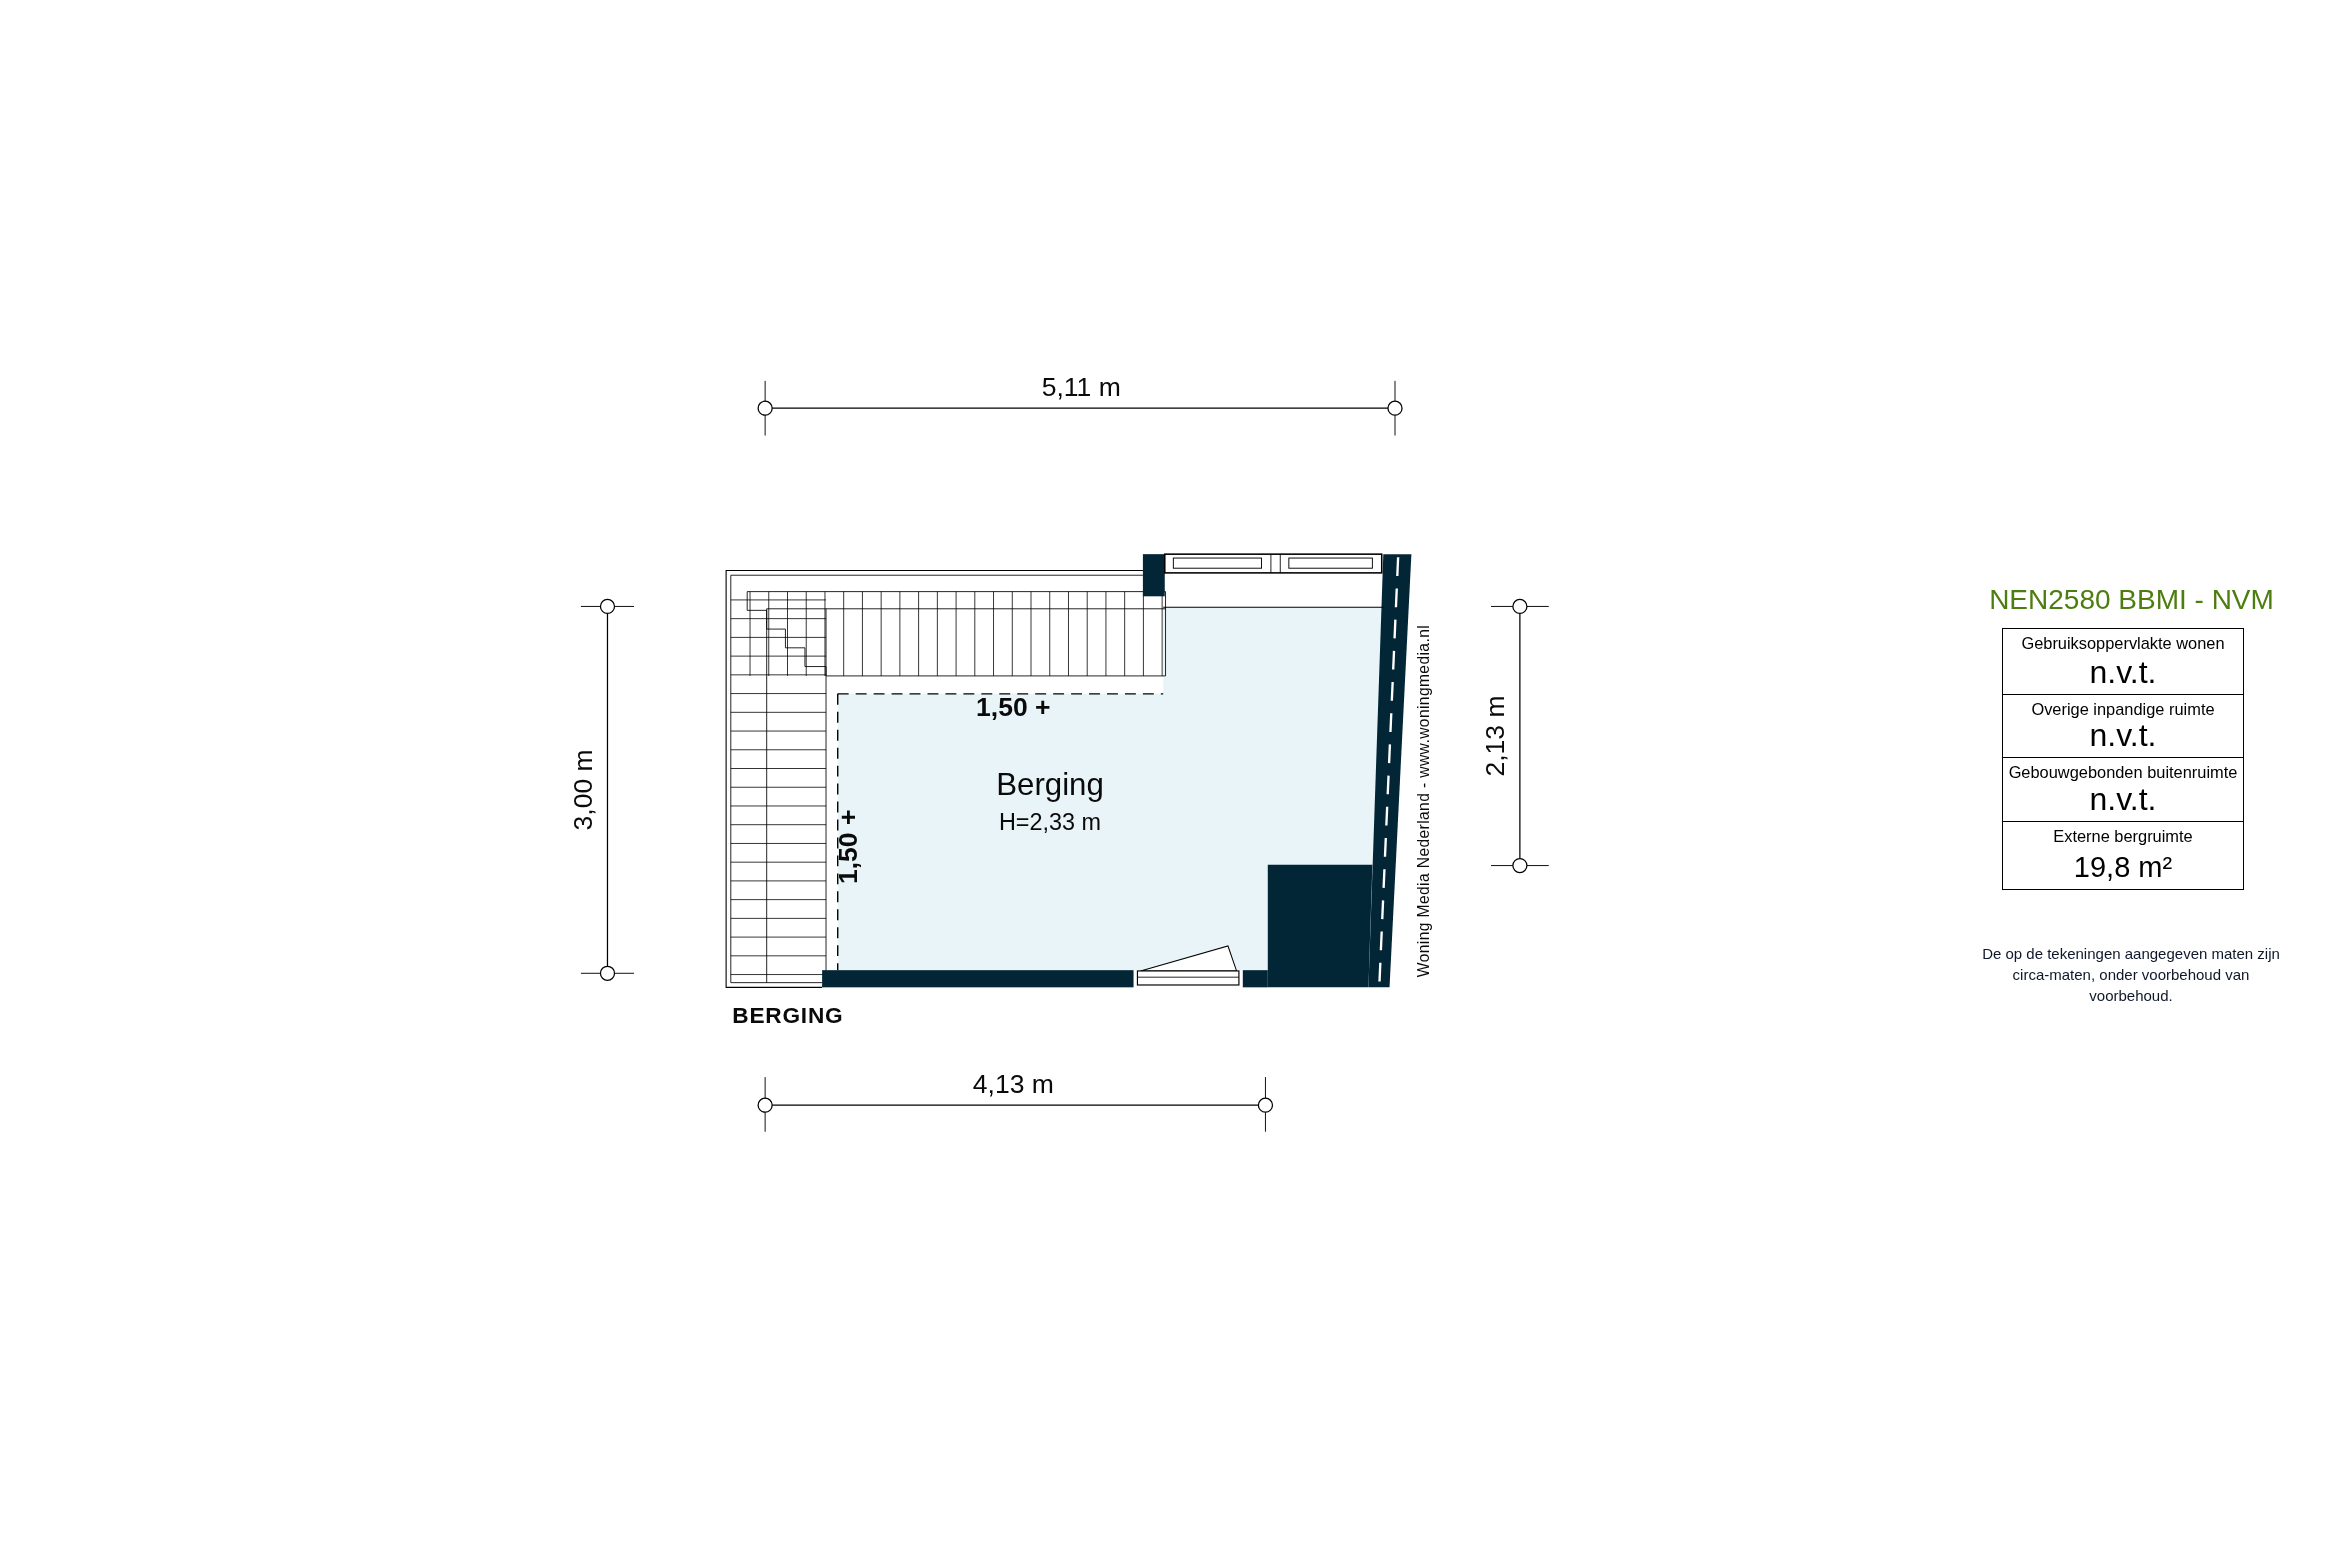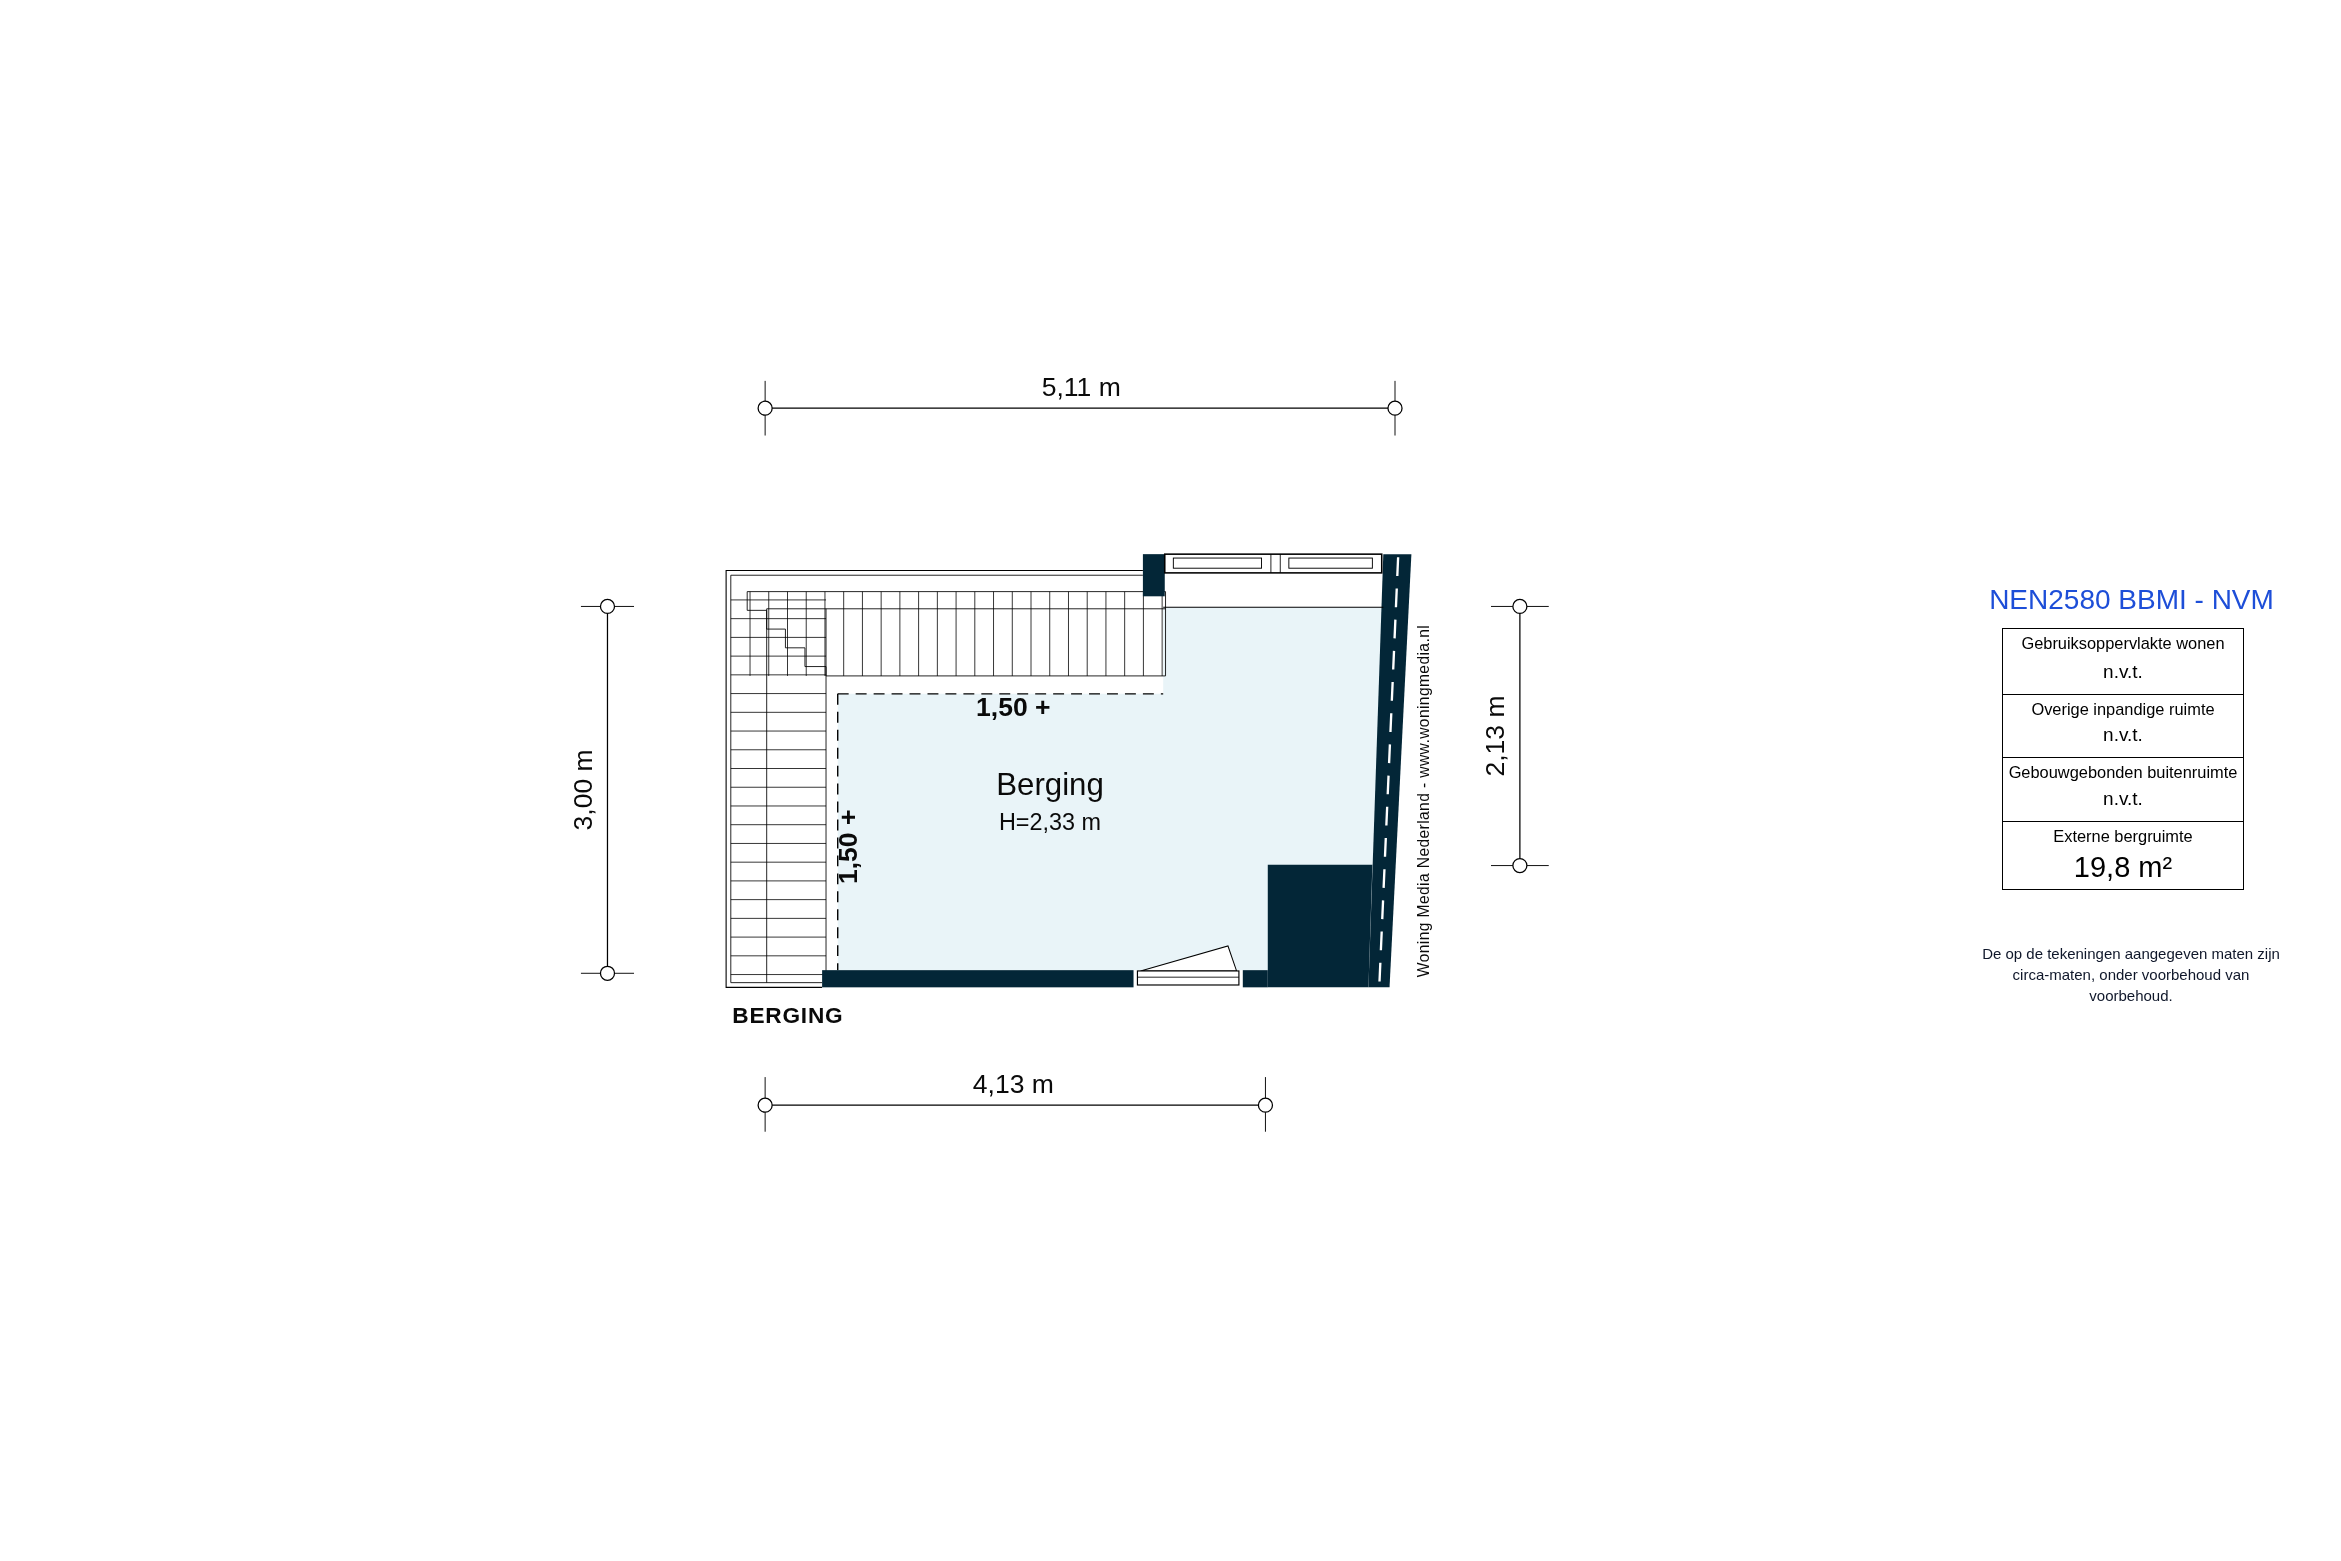--- a/index.html
+++ b/index.html
@@ -20,28 +20,28 @@
   .dimtext{font-size:34px;fill:#0a0a0a;}
   .roomname{font-size:40px;fill:#0a0a0a;}
   .roomheight{font-size:30px;fill:#0a0a0a;}
   .contourtext{font-size:34px;font-weight:bold;fill:#0a0a0a;}
   .caption{font-size:29px;font-weight:bold;fill:#0a0a0a;letter-spacing:1px;}
   .watermark{font-size:20px;fill:#0a0a0a;letter-spacing:0.5px;}
   text{font-family:"Liberation Sans","DejaVu Sans",sans-serif;}
 
   
   .panel-title{position:absolute;left:1983px;top:584px;width:297px;text-align:center;
-               font-size:28px;line-height:31px;color:#1d4ed8;}
+               font-size:28px;line-height:31px;color:#4d7c0f;}
   .panel-table{position:absolute;left:2002px;top:628px;width:242px;height:262px;
                border:1.6px solid #000;box-sizing:border-box;display:flex;flex-direction:column;}
   .prow{display:flex;flex-direction:column;justify-content:space-between;align-items:center;
         box-sizing:border-box;padding:4.7px 3.1px 7.8px 3.1px;}
   .prow.b{border-bottom:1.6px solid #000;}
   .prow-label{font-size:16.4px;line-height:19px;text-align:center;}
-  .prow-value{font-size:19px;line-height:28px;text-align:center;}
+  .prow-value{font-size:32px;line-height:28px;text-align:center;}
   .prow-value.big{font-size:29px;}
   .disclaimer{position:absolute;left:1975px;top:943px;width:312px;text-align:center;
               font-size:15px;line-height:21px;color:#0f172a;}
 </style>
 </head>
 <body>
 
 <div id="canvas">
 
   <svg id="plan-svg" width="2342" height="1561" viewBox="0 0 3000 2000">

